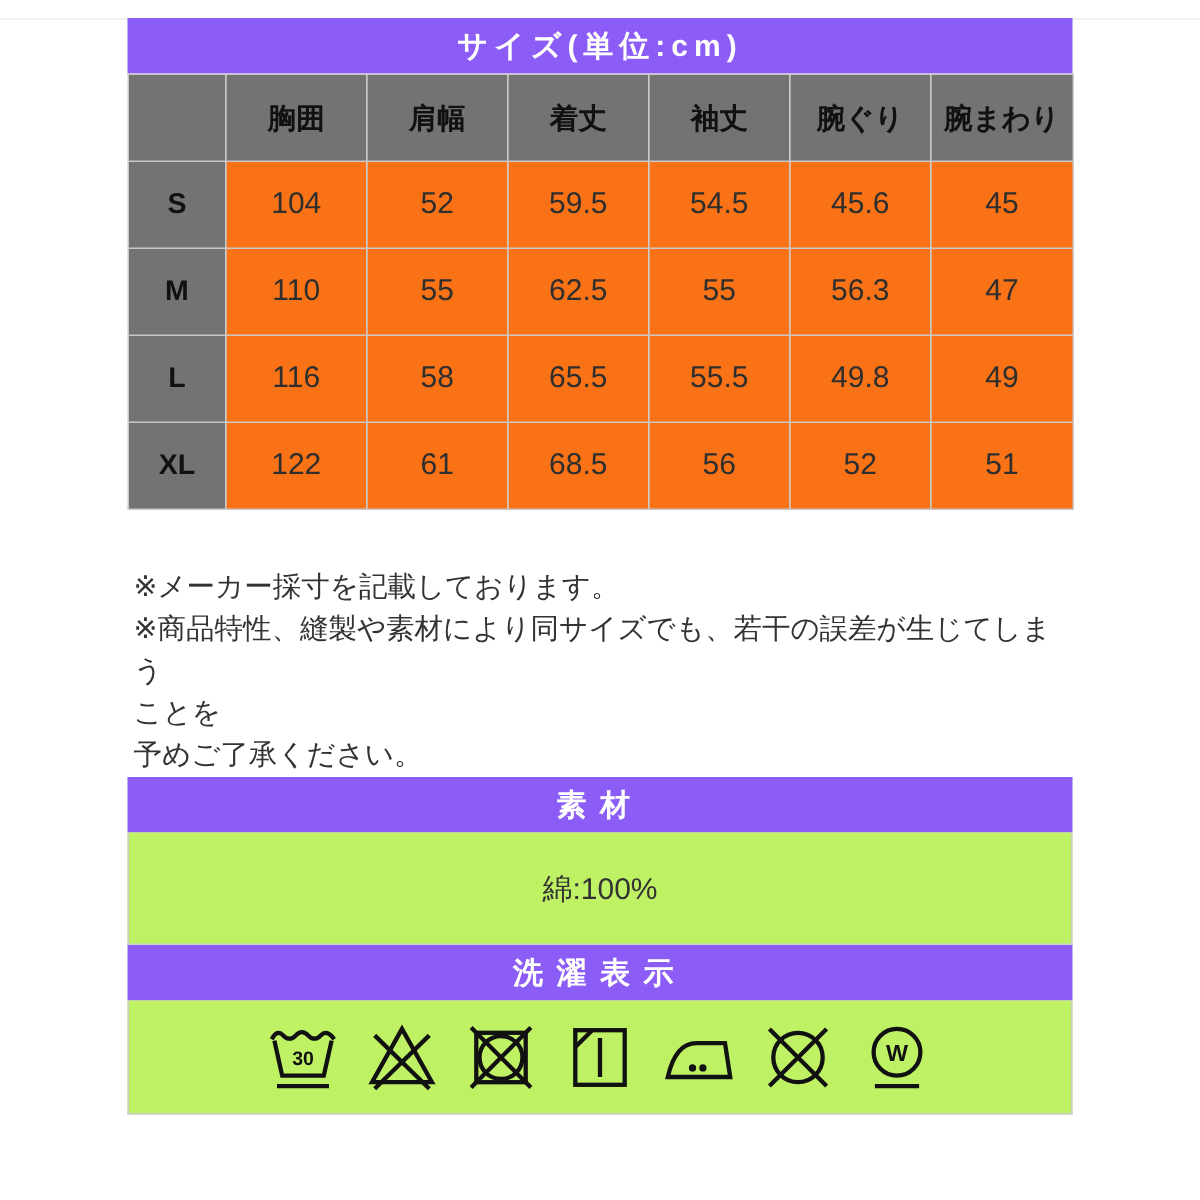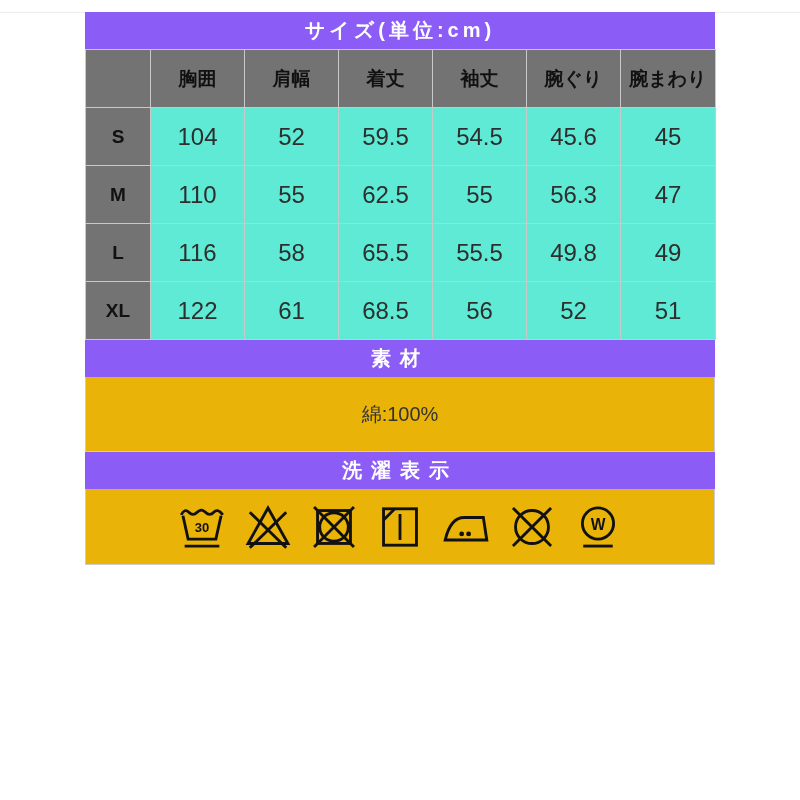--- a/index.html
+++ b/index.html
@@ -23,33 +23,33 @@
     display: flex; align-items: center; justify-content: center;
   }
   .bar.wide-space { letter-spacing: 9px; }
   table.size-table {
     width: 630px; border-collapse: collapse; table-layout: fixed;
   }
   table.size-table td {
     border: 1px solid #c9c9c9;
     height: 57px;
     text-align: center; vertical-align: middle;
-    font-size: 24px; color: #2e2e2e; background: #5eead4;
+    font-size: 20px; color: #2e2e2e; background: #f97316;
     padding: 0;
   }
   table.size-table td.hdr {
     background: #737373; font-weight: bold; font-size: 19px; color: #111111;
   }
   .notes {
     margin-top: 38px; padding-left: 4px;
     font-size: 19px; line-height: 28px; color: #333333;
   }
   .panel-body {
     border: 1px solid #cccccc; border-top: none;
-    background: #eab308;
+    background: #bef264;
     display: flex; align-items: center; justify-content: center;
     font-size: 20px; color: #333333;
   }
   .material-bar { }
   .material-body { height: 74px; }
   .laundry-bar { margin-top: 0; }
   .laundry-body { height: 75px; gap: 14px; }
   svg.care { display: block; }
   svg.care .st {
     stroke: #111111; stroke-width: 3.3; fill: none;
@@ -124,20 +124,26 @@
       <td>122</td>
       <td>61</td>
       <td>68.5</td>
       <td>56</td>
       <td>52</td>
       <td>51</td>
     </tr>
   </tbody>
     </table>
 
+  <div class="notes">
+    <div>※メーカー採寸を記載しております。</div>
+    <div>※商品特性、縫製や素材により同サイズでも、若干の誤差が生じてしまう</div>
+    <div>ことを</div>
+    <div>予めご了承ください。</div>
+  </div>
 
   <div class="bar wide-space material-bar">
     <span>素材</span>
   </div>
   <div class="panel-body material-body">
     <span>綿:100%</span>
   </div>
 
   <div class="bar wide-space laundry-bar">
     <span>洗濯表示</span>

